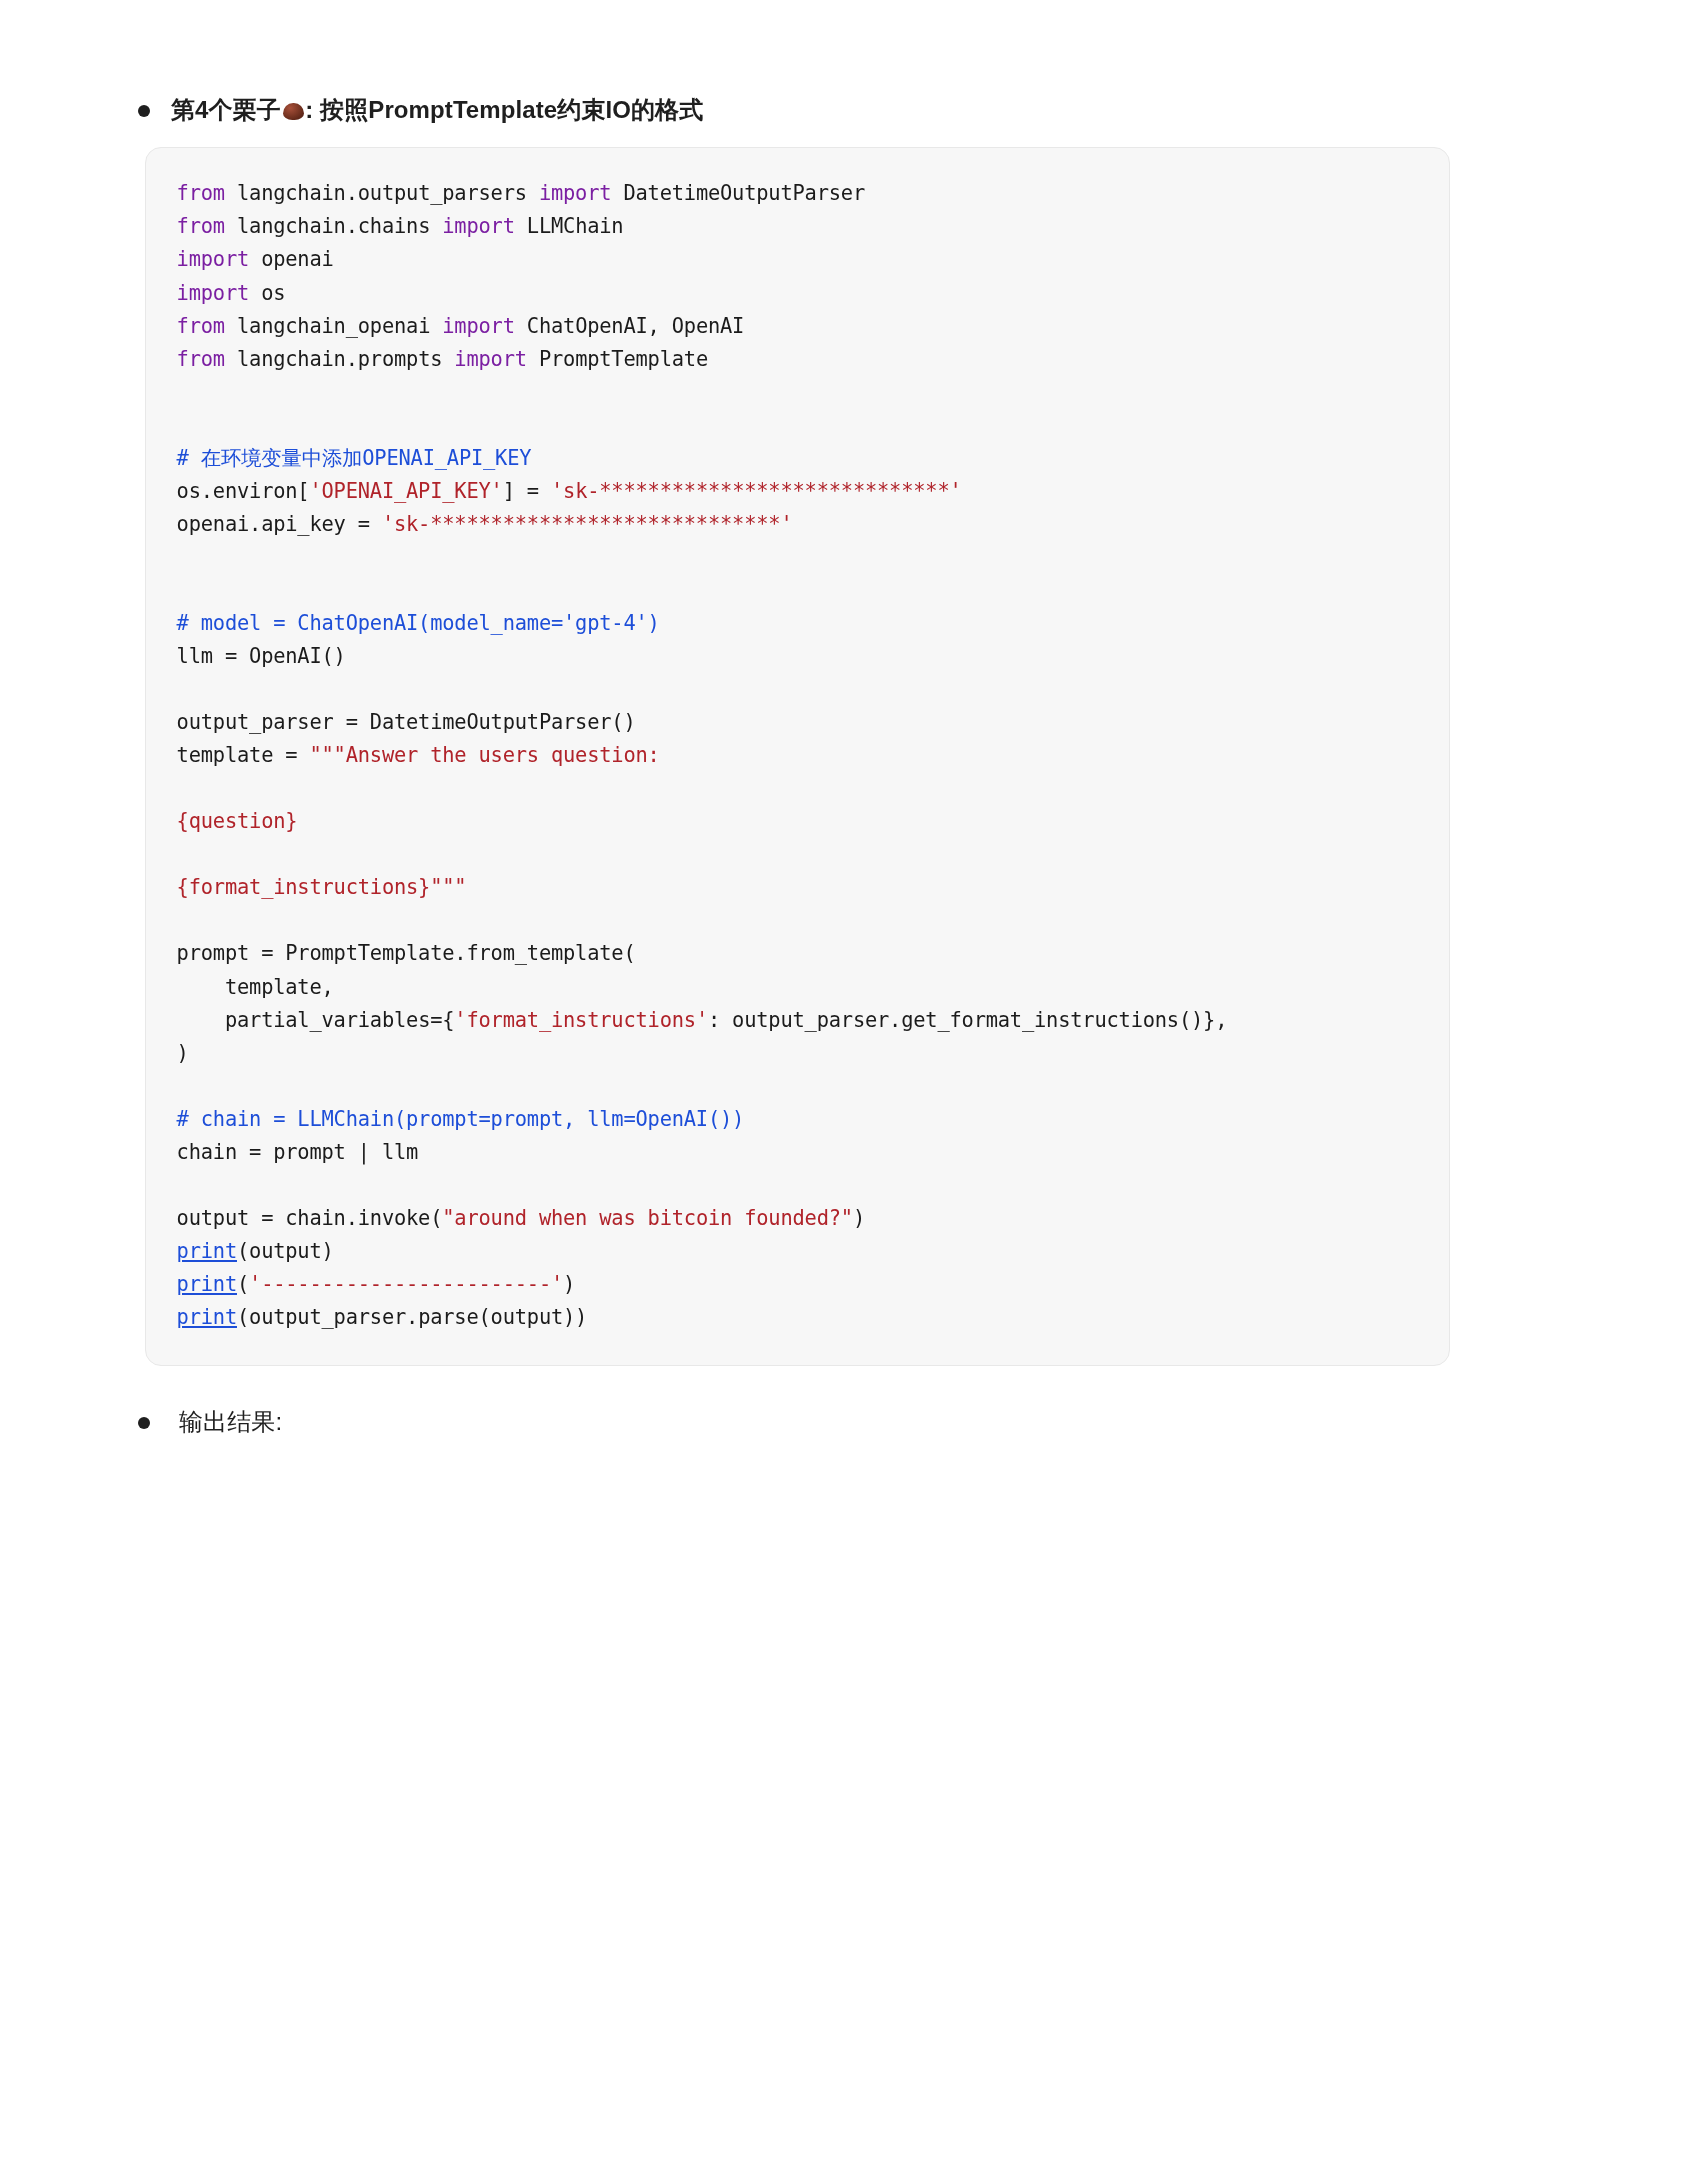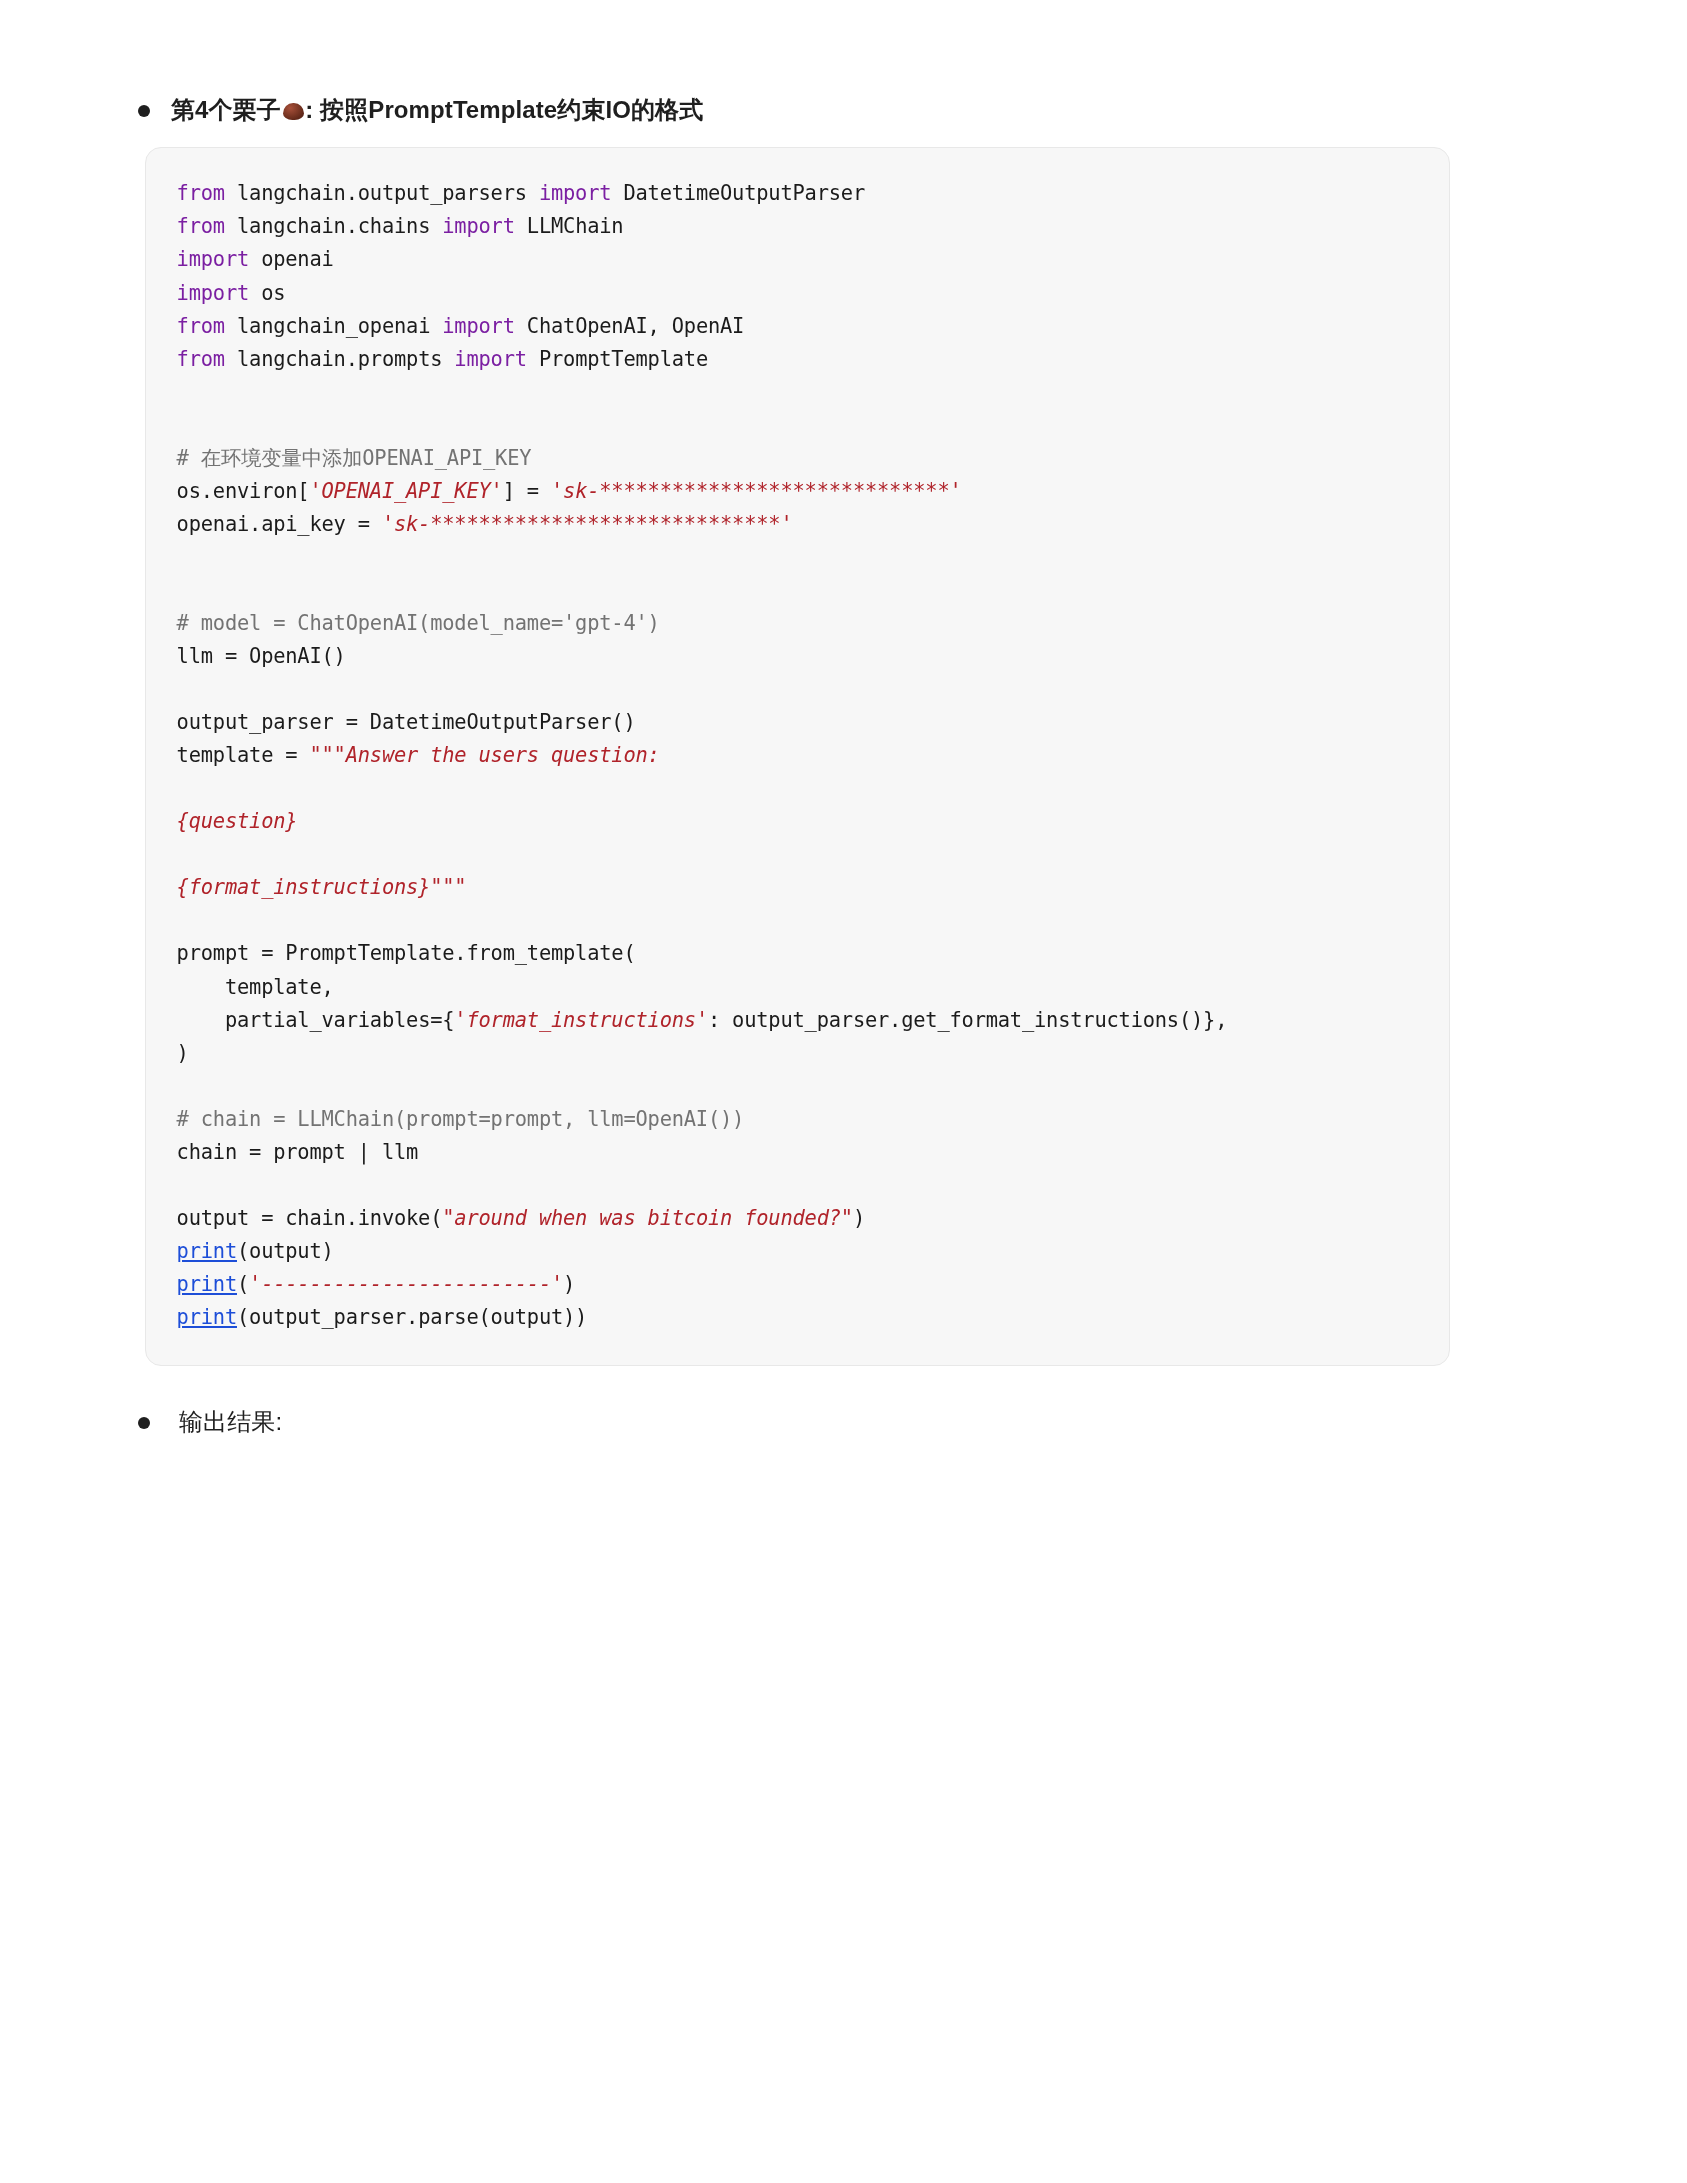--- a/index.html
+++ b/index.html
@@ -69,22 +69,22 @@
     margin: 0;
     font-family: "DejaVu Sans Mono", "Liberation Mono", monospace;
     font-size: 20.4px;
     line-height: 1.62;
     white-space: pre-wrap;
     word-break: break-word;
     color: #1b1b1b;
     letter-spacing: -0.2px;
   }
   .kw      { color: #7b1fa2; }
-  .comment { color: #737373; }
-  .str     { color: #b0232a; font-style: italic; }
+  .comment { color: #1d4ed8; }
+  .str     { color: #b0232a; }
   .fn      { color: #1d4ed8; text-decoration: underline; }
 </style>
 </head>
 <body>
 
 <div class="page">
 
   <div class="bullet-row">
     <span class="bullet-dot"></span>
     <div class="bullet-text">

